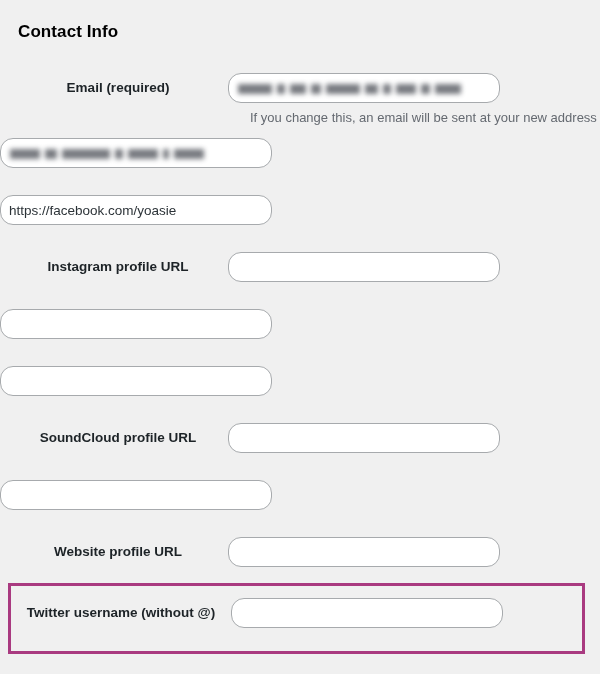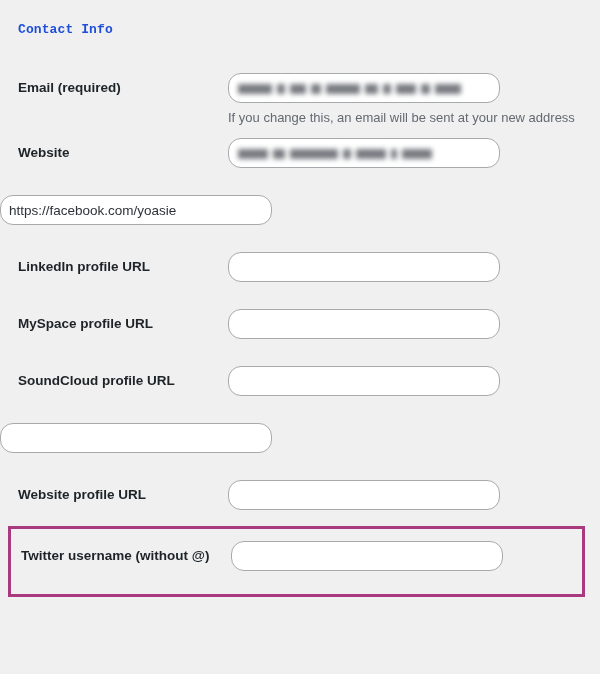--- a/index.html
+++ b/index.html
@@ -19,26 +19,25 @@
     position: relative;
     width: 600px;
     height: 674px;
     box-sizing: border-box;
   }
 
   .section-title {
     position: absolute;
     left: 18px;
     top: 22px;
-    font-size: 13px;
+    font-size: 17px;
     font-weight: bold;
-    color: #1d4ed8;
+    color: #000000;
     letter-spacing: 0.1px;
     white-space: nowrap;
-    font-family: Liberation Mono, monospace;
   }
 
   .form-rows {
     position: absolute;
     left: 0;
     top: 62px;
     width: 600px;
   }
 
   .form-row {
@@ -53,20 +52,21 @@
   .form-row .label-cell {
     width: 228px;
     box-sizing: border-box;
     padding-left: 18px;
     padding-right: 10px;
     padding-top: 16px;
     font-size: 13.5px;
     font-weight: bold;
     color: #1d2327;
     line-height: 1.45;
+    text-align: center;
   }
 
   .form-row .field-cell {
     width: 372px;
     box-sizing: border-box;
     padding-top: 11px;
     padding-right: 38px;
   }
 
   .text-input {
@@ -108,20 +108,21 @@
     background: #6d7076;
     border-radius: 1px;
   }
 
   .field-desc {
     margin-top: 6px;
     font-size: 13px;
     color: #646970;
     line-height: 1.4;
     white-space: nowrap;
+    margin-left: 22px;
   }
 
   
   .row-highlight {
     border: 3px solid #a93a80;
     margin-left: 8px;
     margin-right: 15px;
     width: 577px;
     box-sizing: border-box;
     min-height: 71px;
@@ -159,48 +160,51 @@
               <i style="width: 8px;"></i>
               <i style="width: 20px;"></i>
               <i style="width: 9px;"></i>
               <i style="width: 26px;"></i>
             </div>
           </div>
           <div class="field-desc">If you change this, an email will be sent at your new address</div>
         </div>
       </div>
       <div class="form-row">
-        <div class="label-cell">Website</div>
         <div class="field-cell">
           <div class="text-input redacted-input">
             <div class="redacted-text">
               <i style="width: 30px;"></i>
               <i style="width: 12px;"></i>
               <i style="width: 48px;"></i>
               <i style="width: 8px;"></i>
               <i style="width: 30px;"></i>
               <i style="width: 6px;"></i>
               <i style="width: 30px;"></i>
             </div>
           </div>
         </div>
       </div>
       <div class="form-row">
         <div class="field-cell">
           <input type="text" class="text-input" value="https://facebook.com/yoasie" placeholder="" style="">
         </div>
       </div>
       <div class="form-row">
-        <div class="label-cell">LinkedIn profile URL</div>
-        <div class="field-cell">
-          <input type="text" class="text-input" value="" placeholder="" style="">
-        </div>
-      </div>
-      <div class="form-row">
-        <div class="label-cell">MySpace profile URL</div>
+        <div class="label-cell">Instagram profile URL</div>
+        <div class="field-cell">
+          <input type="text" class="text-input" value="" placeholder="" style="">
+        </div>
+      </div>
+      <div class="form-row">
+        <div class="field-cell">
+          <input type="text" class="text-input" value="" placeholder="" style="">
+        </div>
+      </div>
+      <div class="form-row">
         <div class="field-cell">
           <input type="text" class="text-input" value="" placeholder="" style="">
         </div>
       </div>
       <div class="form-row">
         <div class="label-cell">SoundCloud profile URL</div>
         <div class="field-cell">
           <input type="text" class="text-input" value="" placeholder="" style="">
         </div>
       </div>

